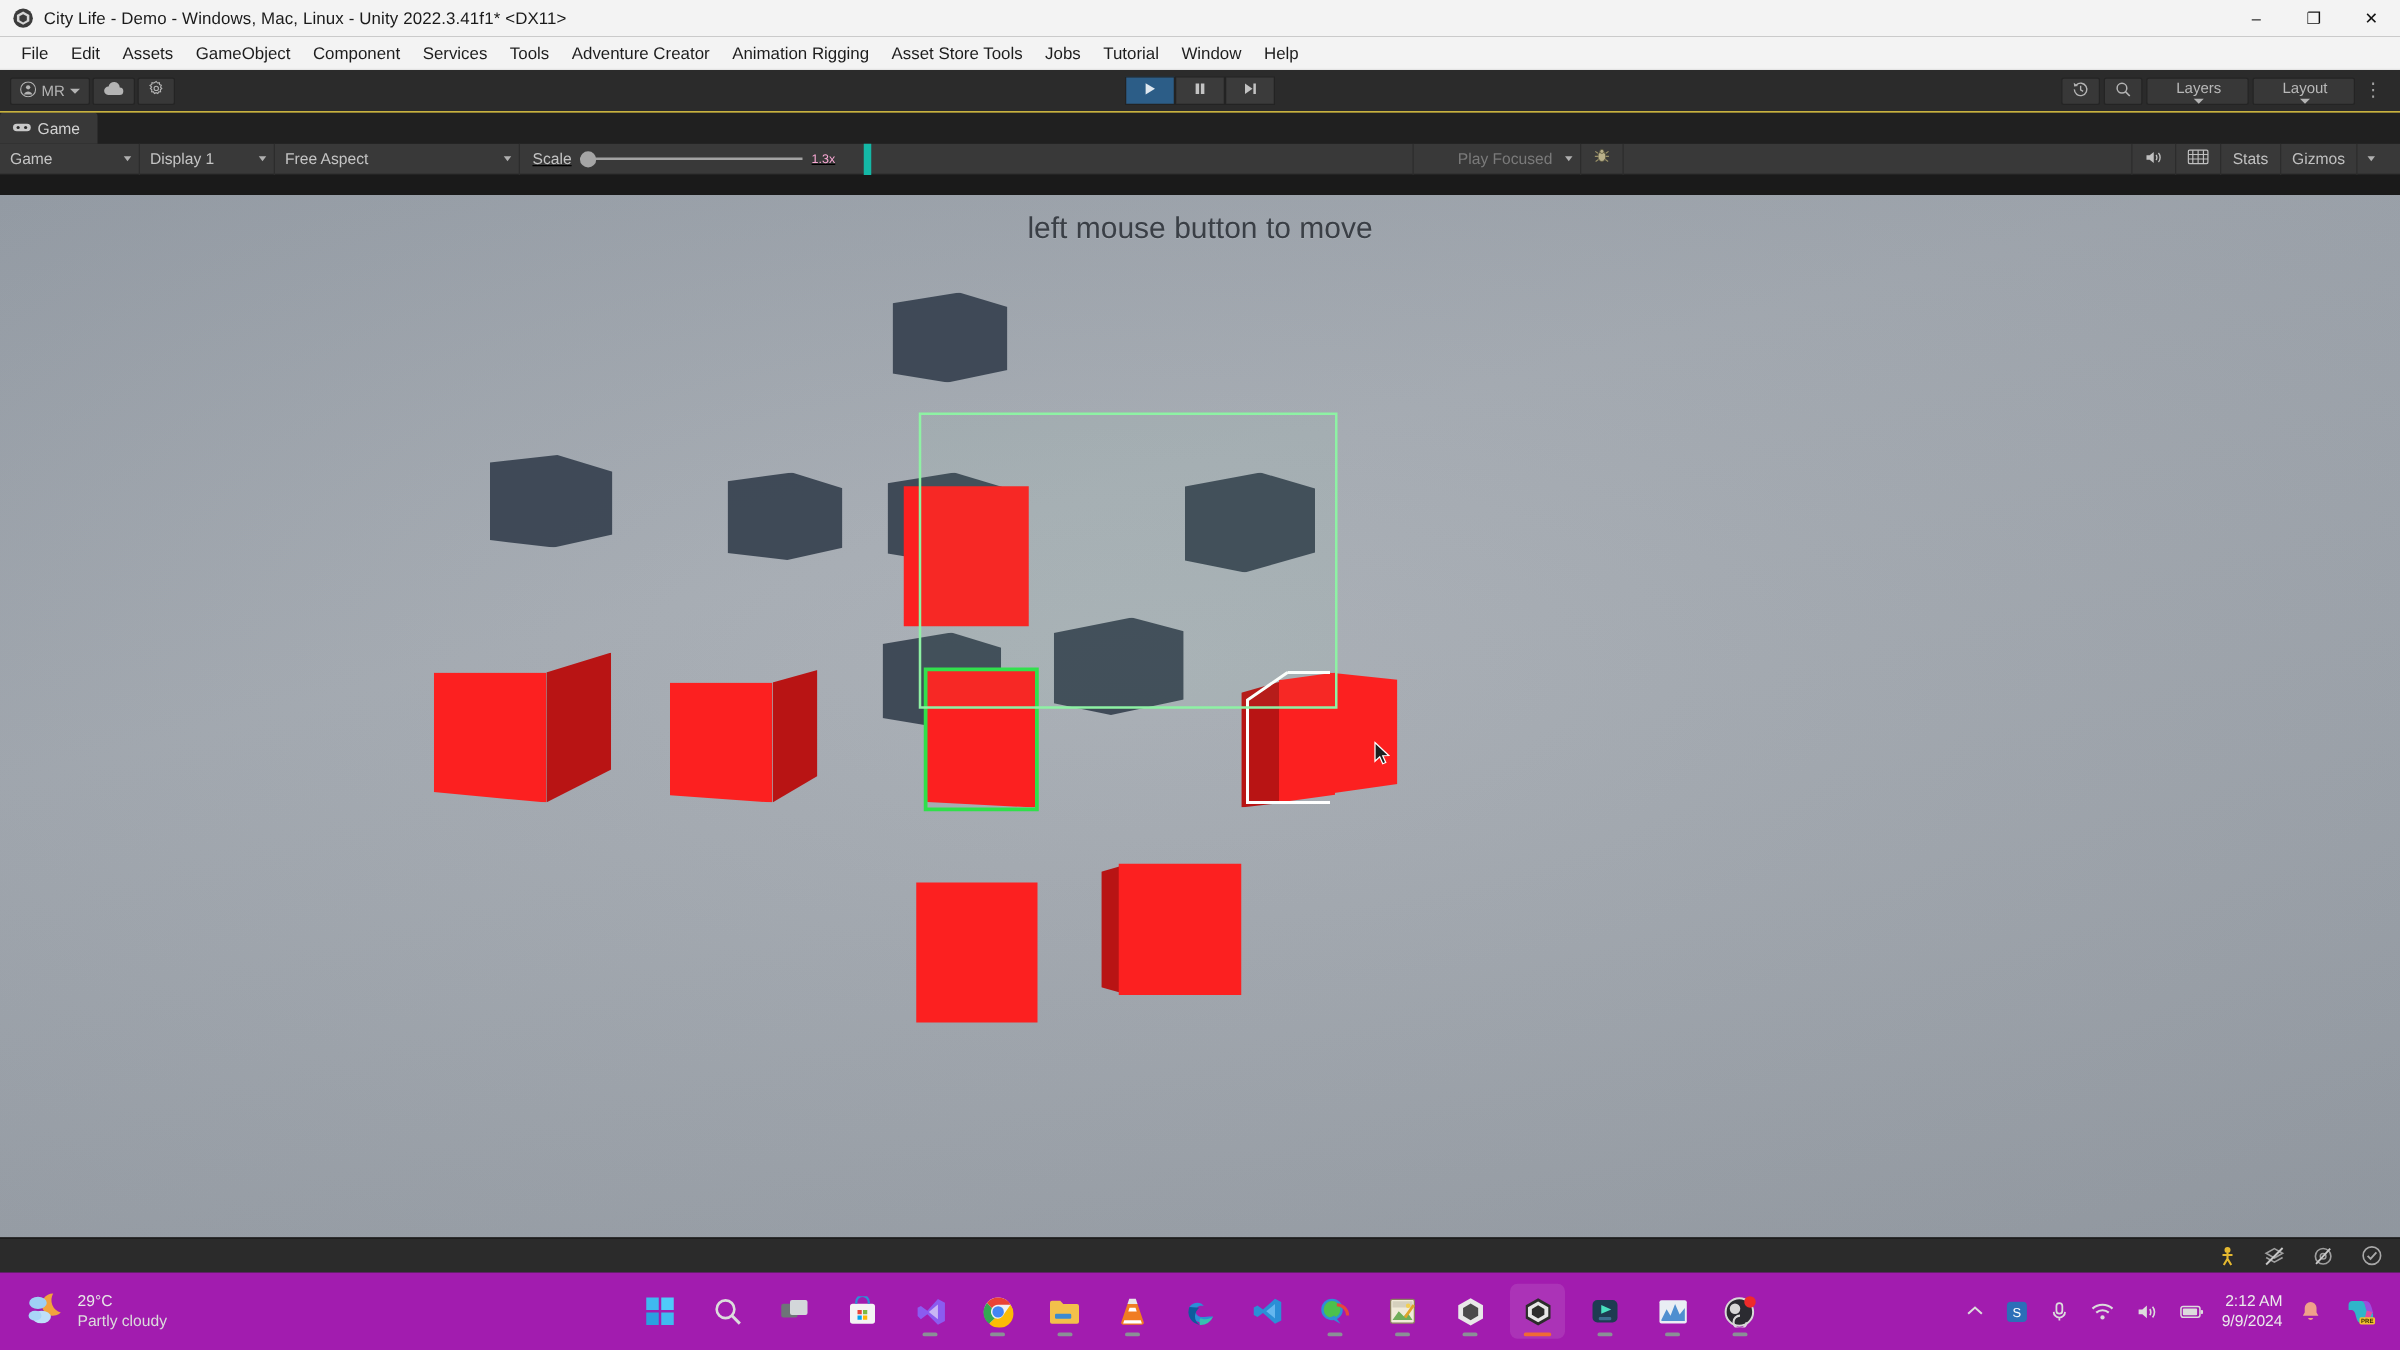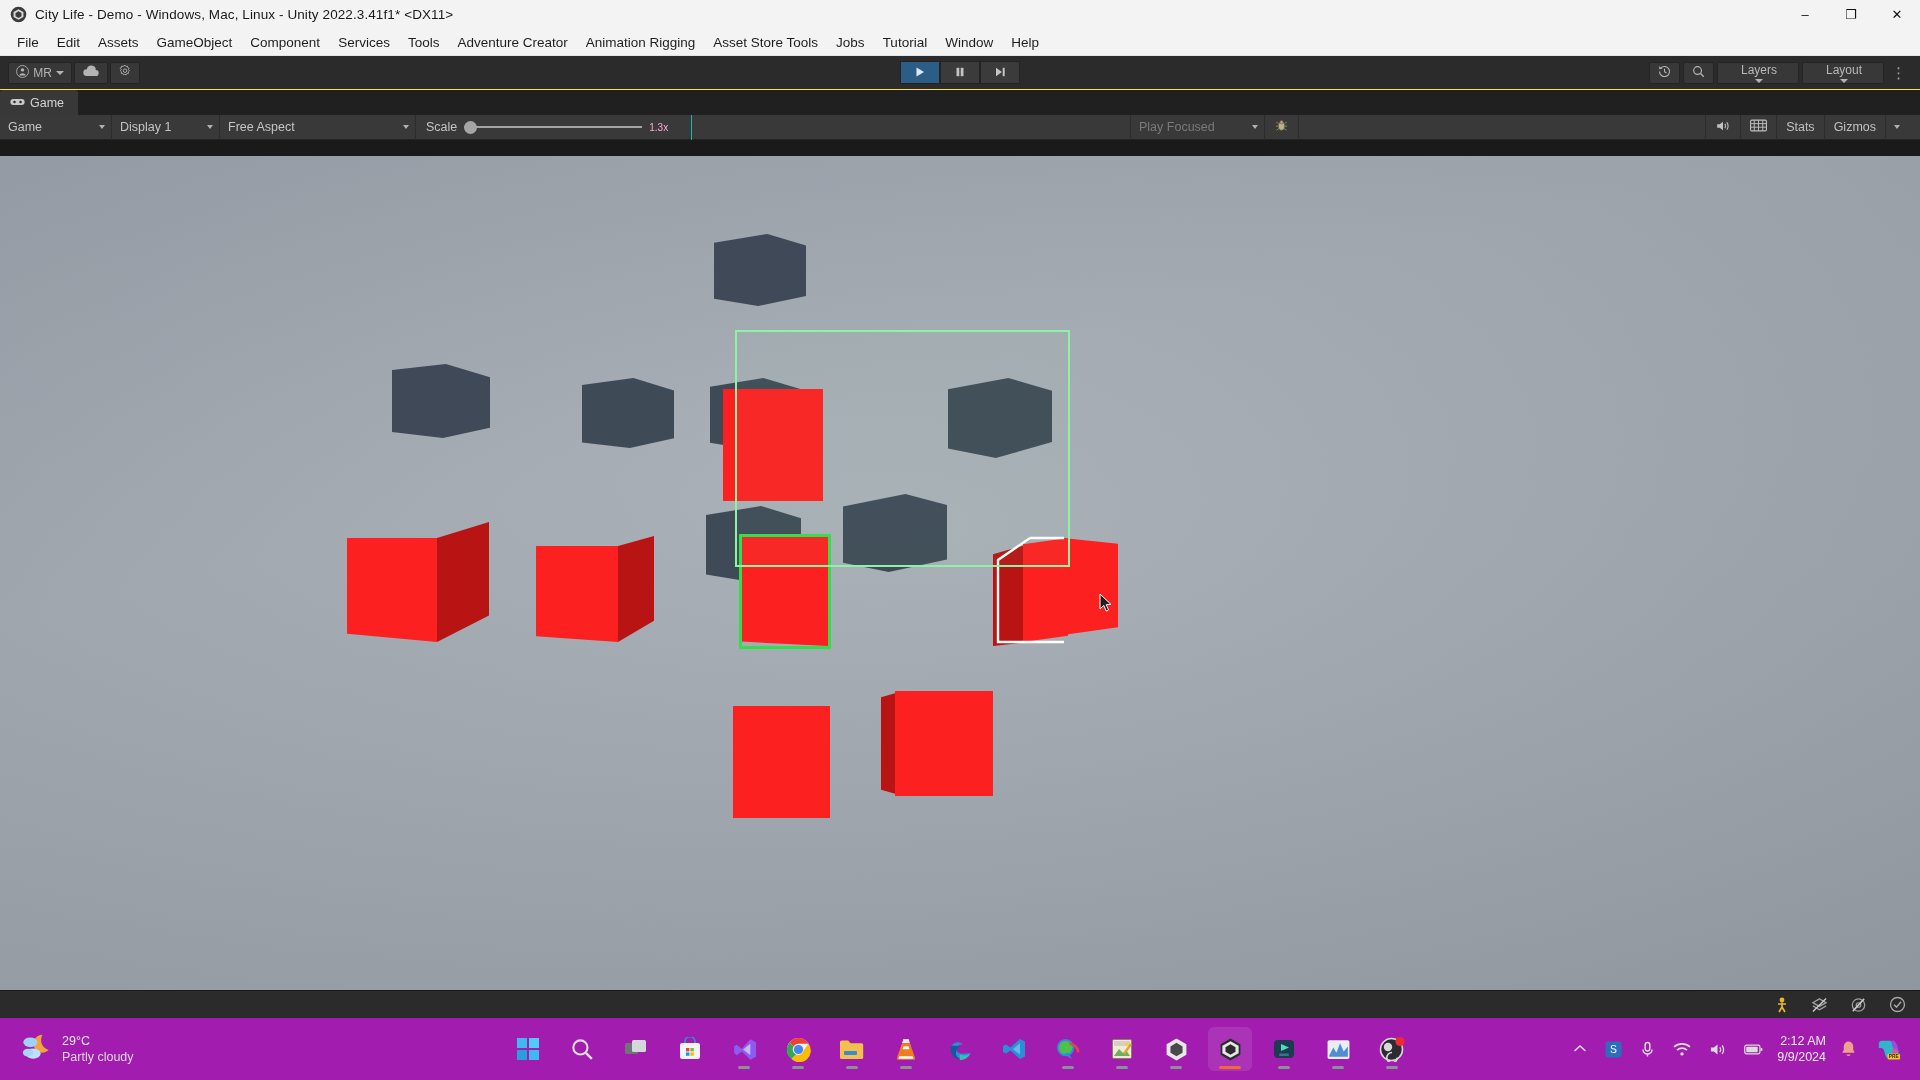--- a/index.html
+++ b/index.html
@@ -114,21 +114,22 @@
     padding: 0 6px 0 8px;
     color: #c4c4c4; font-size: 12.5px;
     border-right: 1px solid #2c2c2c;
   }
   .caret-sm { width: 0; height: 0; border-left: 3.5px solid transparent;
               border-right: 3.5px solid transparent; border-top: 4px solid #b0b0b0;
               margin-left: 10px; }
   #scale-group {
     display: flex; align-items: center; gap: 7px;
     padding: 0 10px; height: 25px;
-    border-right: 1px solid #14b8a6;
+    border-right: 6px solid #14b8a6;
+    text-decoration: underline;
   }
   #scale-label { color: #c4c4c4; font-size: 12.5px; }
   #scale-slider { width: 178px; height: 14px; position: relative; display: flex; align-items: center; }
   #scale-track { width: 100%; height: 2px; background: #a3a3a3; }
   #scale-knob {
     position: absolute; left: 0px; width: 13px; height: 13px;
     border-radius: 50%; background: #a5a5a5;
   }
   #scale-value { color: #f9a8d4; font-size: 10px; min-width: 32px; }
   #gt-right { position: absolute; right: 12px; display: flex; align-items: flex-start; height: 25px; }
@@ -136,21 +137,21 @@
     height: 25px; display: flex; align-items: center; justify-content: center;
     padding: 0 9px; color: #c0c0c0; font-size: 12.5px;
     border-left: 1px solid #2c2c2c;
   }
   #play-focused {
     position: absolute; left: 1130px;
     display: flex; align-items: center; height: 25px;
   }
   #play-focused-drop {
     height: 25px; width: 135px;
-    display: flex; align-items: center; justify-content: space-between;
+    display: flex; align-items: center; justify-content: flex-end;
     padding: 0 6px 0 8px; color: #7a7a7a; font-size: 12.5px;
     border-left: 1px solid #2c2c2c; border-right: 1px solid #2c2c2c;
   }
   #debug-btn { width: 34px; height: 25px; display: flex; align-items: center;
                justify-content: center; border-right: 1px solid #2c2c2c; }
 
   
   #viewport {
     position: absolute;
     left: 0; top: 156px; width: 1920px; height: 834px;
@@ -447,20 +448,21 @@
     <div class="gt-icon-btn" style="padding:0 8px">
       <span class="caret-sm" style="margin-left:0"></span>
     </div>
   </div>
 </div>
 
 <div id="viewport">
   <div id="vignette"></div>
 
   <div id="hud-text">
+    <div>left mouse button to move</div>
   </div>
 
   <div class="cube-shadow" style="left:392px;top:208px;width:98px;height:74px;clip-path:polygon(0 8%,55% 0,100% 18%,100% 86%,52% 100%,0 92%);"></div>
   <div class="cube-shadow" style="left:582px;top:222px;width:92px;height:70px;clip-path:polygon(0 10%,56% 0,100% 18%,100% 86%,52% 100%,0 92%);"></div>
   <div class="cube-shadow" style="left:714px;top:78px;width:92px;height:72px;clip-path:polygon(0 12%,58% 0,100% 16%,100% 86%,48% 100%,0 90%);"></div>
   <div class="cube-shadow" style="left:710px;top:222px;width:92px;height:72px;clip-path:polygon(0 12%,58% 0,100% 16%,100% 86%,48% 100%,0 90%);"></div>
   <div class="cube-shadow" style="left:706px;top:350px;width:95px;height:76px;clip-path:polygon(0 12%,58% 0,100% 16%,100% 86%,48% 100%,0 90%);"></div>
   <div class="cube-shadow" style="left:843px;top:338px;width:104px;height:78px;clip-path:polygon(0 16%,60% 0,100% 14%,100% 84%,44% 100%,0 88%);"></div>
   <div class="cube-shadow" style="left:948px;top:222px;width:104px;height:80px;clip-path:polygon(0 14%,58% 0,100% 16%,100% 80%,46% 100%,0 88%);"></div>
 

